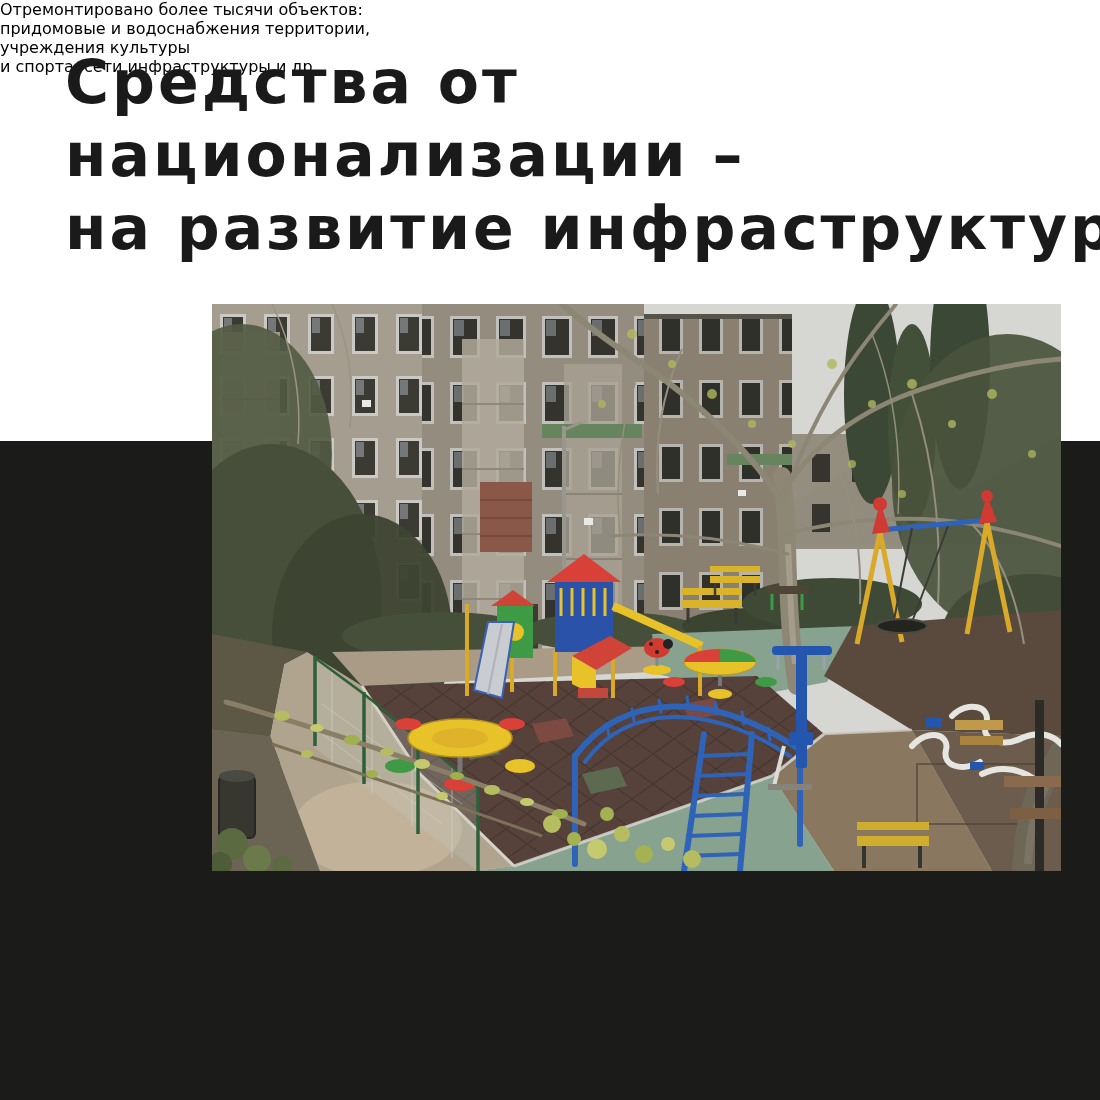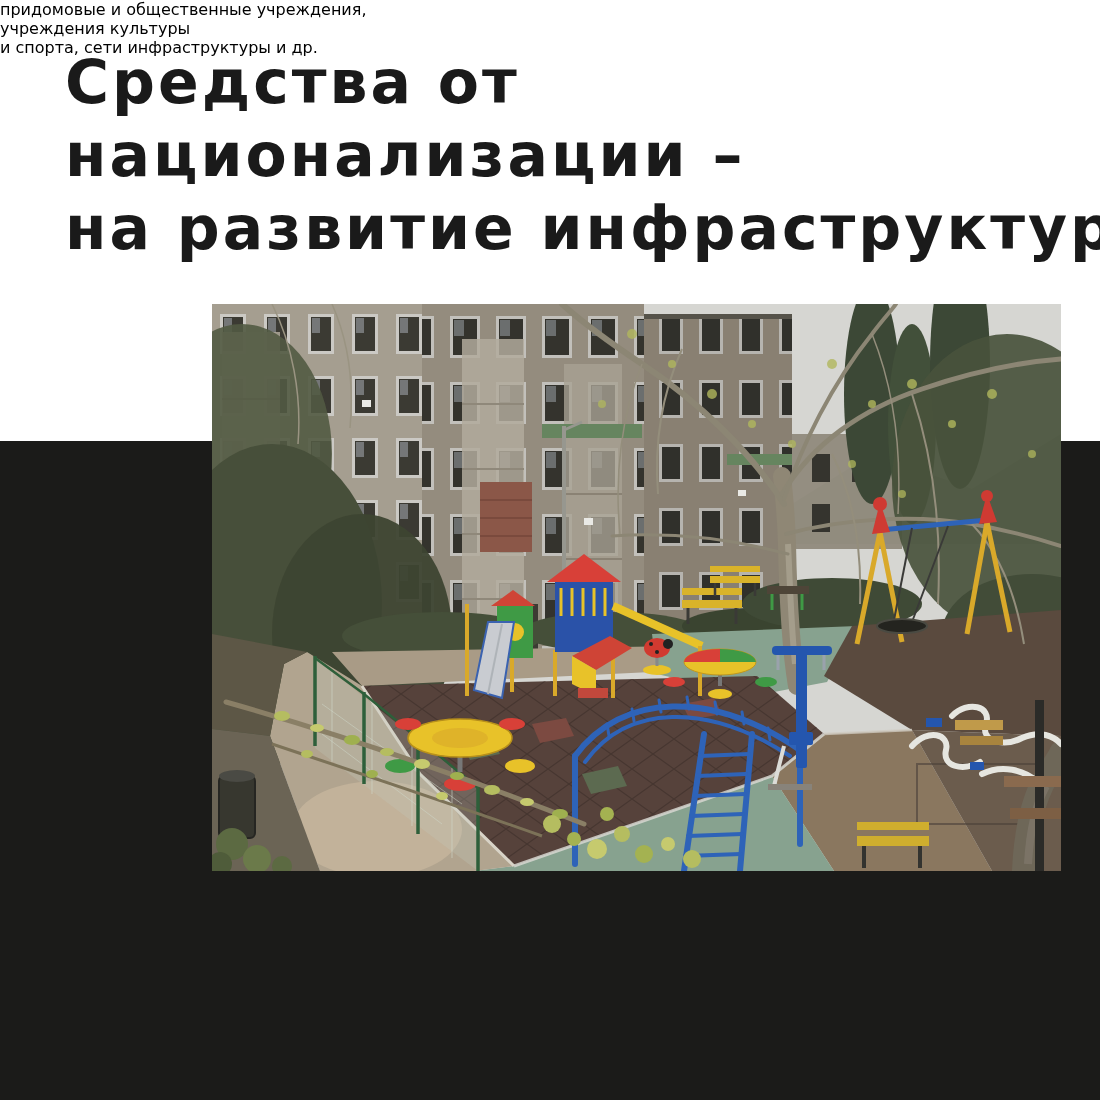--- a/index.html
+++ b/index.html
@@ -363,18 +363,19 @@
         <circle cx="690" cy="190" r="4" fill="#b0b75c" opacity="0.75"></circle>
         <circle cx="580" cy="140" r="4" fill="#b0b75c" opacity="0.75"></circle>
         <circle cx="390" cy="100" r="4" fill="#b0b75c" opacity="0.75"></circle>
         <circle cx="820" cy="150" r="4" fill="#b0b75c" opacity="0.75"></circle>
       </g>
     </svg>
   </figure>
 
   <p class="caption">
     </p>
-    <div>придомовые и общественные учреждения,</div>
+    <div>Отремонтировано более тысячи объектов:</div>
+    <div>придомовые и водоснабжения территории,</div>
     <div>учреждения культуры</div>
     <div>и спорта, сети инфраструктуры и др.</div>
   <p></p>
 
 </div>
 
 </body></html>

